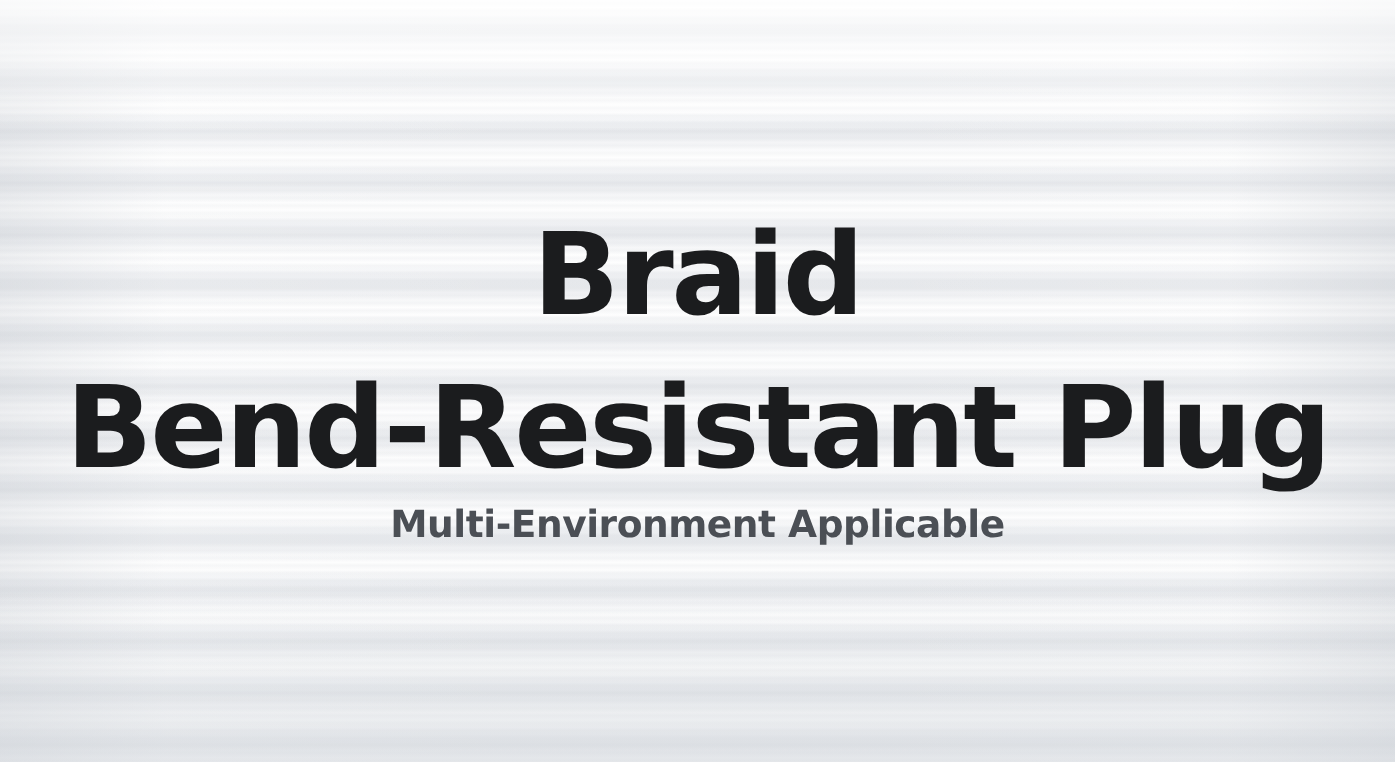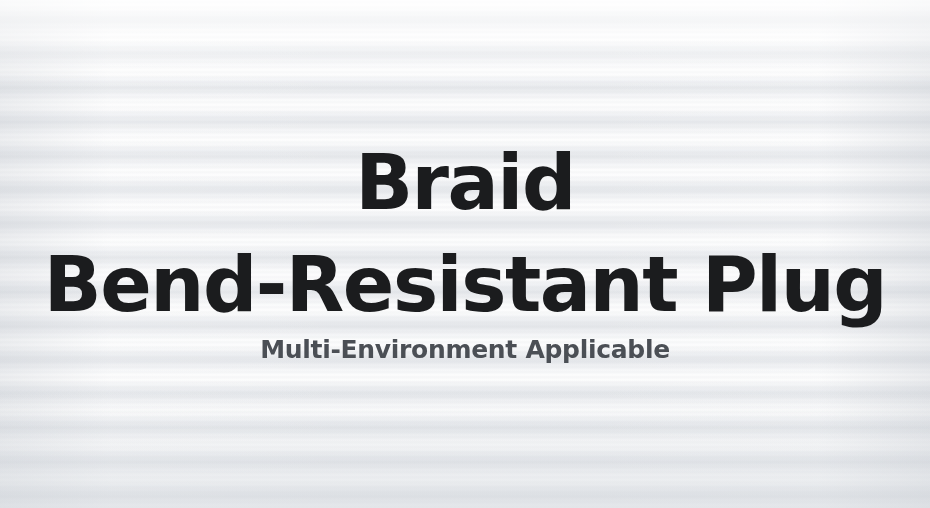--- a/index.html
+++ b/index.html
@@ -78,37 +78,36 @@
   }
 
   .content {
     position: absolute;
     inset: 0;
     display: flex;
     flex-direction: column;
     align-items: center;
     justify-content: center;
     text-align: center;
-    gap: 12px;
   }
 
   .headline {
     color: #1b1c1e;
     font-family: "DejaVu Sans", sans-serif;
     font-weight: bold;
     letter-spacing: -1.5px;
     line-height: 1.0;
   }
   .headline-line1 {
     font-size: 76px;
     margin: 0 0 14px 0;
   }
   .headline-line2 {
     font-size: 76px;
-    margin: 0;
+    margin: 12px;
     white-space: nowrap;
   }
   .subheadline {
     color: #4b4f55;
     font-family: "DejaVu Sans", sans-serif;
     font-weight: bold;
     font-size: 25px;
     letter-spacing: -0.3px;
   }
 </style>

